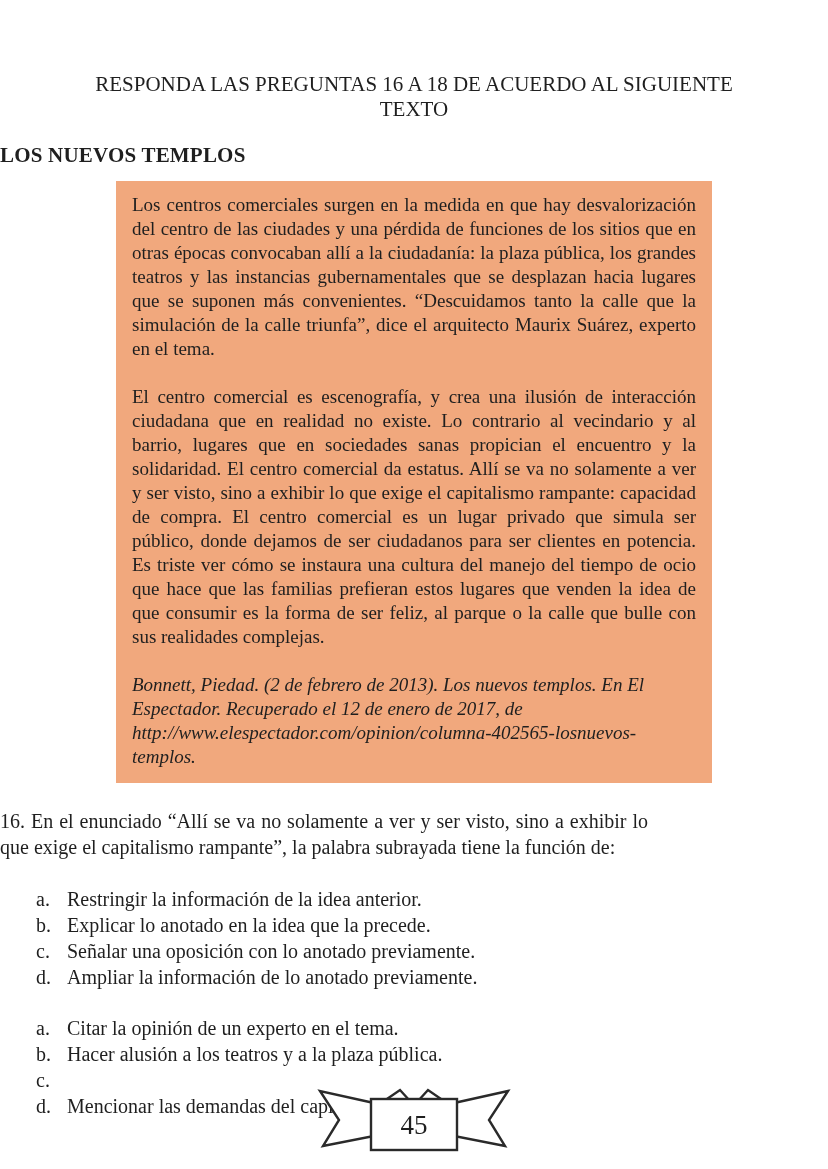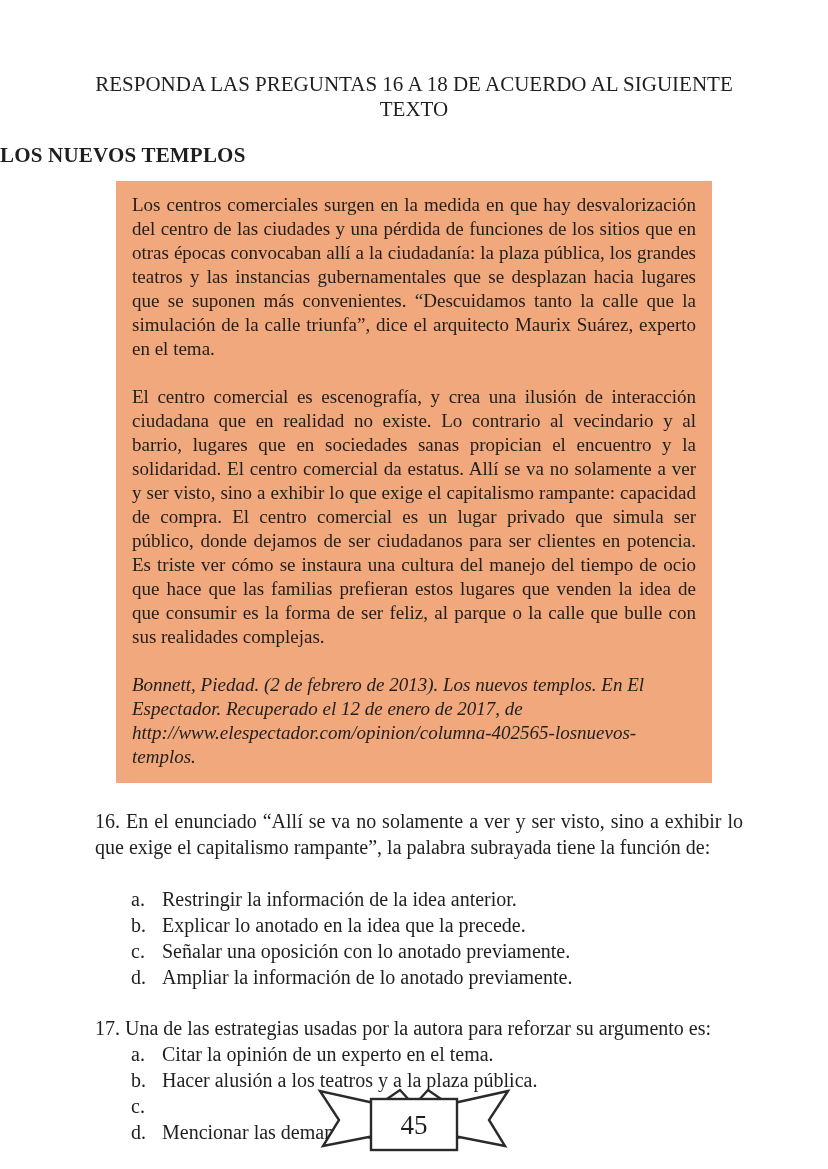--- a/index.html
+++ b/index.html
@@ -41,21 +41,20 @@
     margin: 0 0 24px 0;
     text-align: justify;
   }
   .passage p.citation {
     margin: 0;
     font-style: italic;
     text-align: left;
   }
   .questions {
     width: 648px;
-    margin-left: 95px;
     font-size: 20px;
     line-height: 26px;
   }
   .question { margin-top: 25px; }
   .question-text { text-align: justify; }
   .options { margin-top: 0; }
   .question.q16 .options { margin-top: 26px; }
   .option { display: flex; }
   .option .letter {
     flex: none;
@@ -111,21 +110,20 @@
           <span class="opt-text">Señalar una oposición con lo anotado previamente.</span>
         </div>
         <div class="option">
           <span class="letter">d.</span>
           <span class="opt-text">Ampliar la información de lo anotado previamente.</span>
         </div>
       </div>
     </div>
 
     <div class="question q17">
-      <div class="question-text"><span>17.</span><span> Una de las estrategias usadas por la autora para reforzar su argumento es:</span></div>
       <div class="options">
         <div class="option">
           <span class="letter">a.</span>
           <span class="opt-text">Citar la opinión de un experto en el tema.</span>
         </div>
         <div class="option">
           <span class="letter">b.</span>
           <span class="opt-text">Hacer alusión a los teatros y a la plaza pública.</span>
         </div>
         <div class="option">

